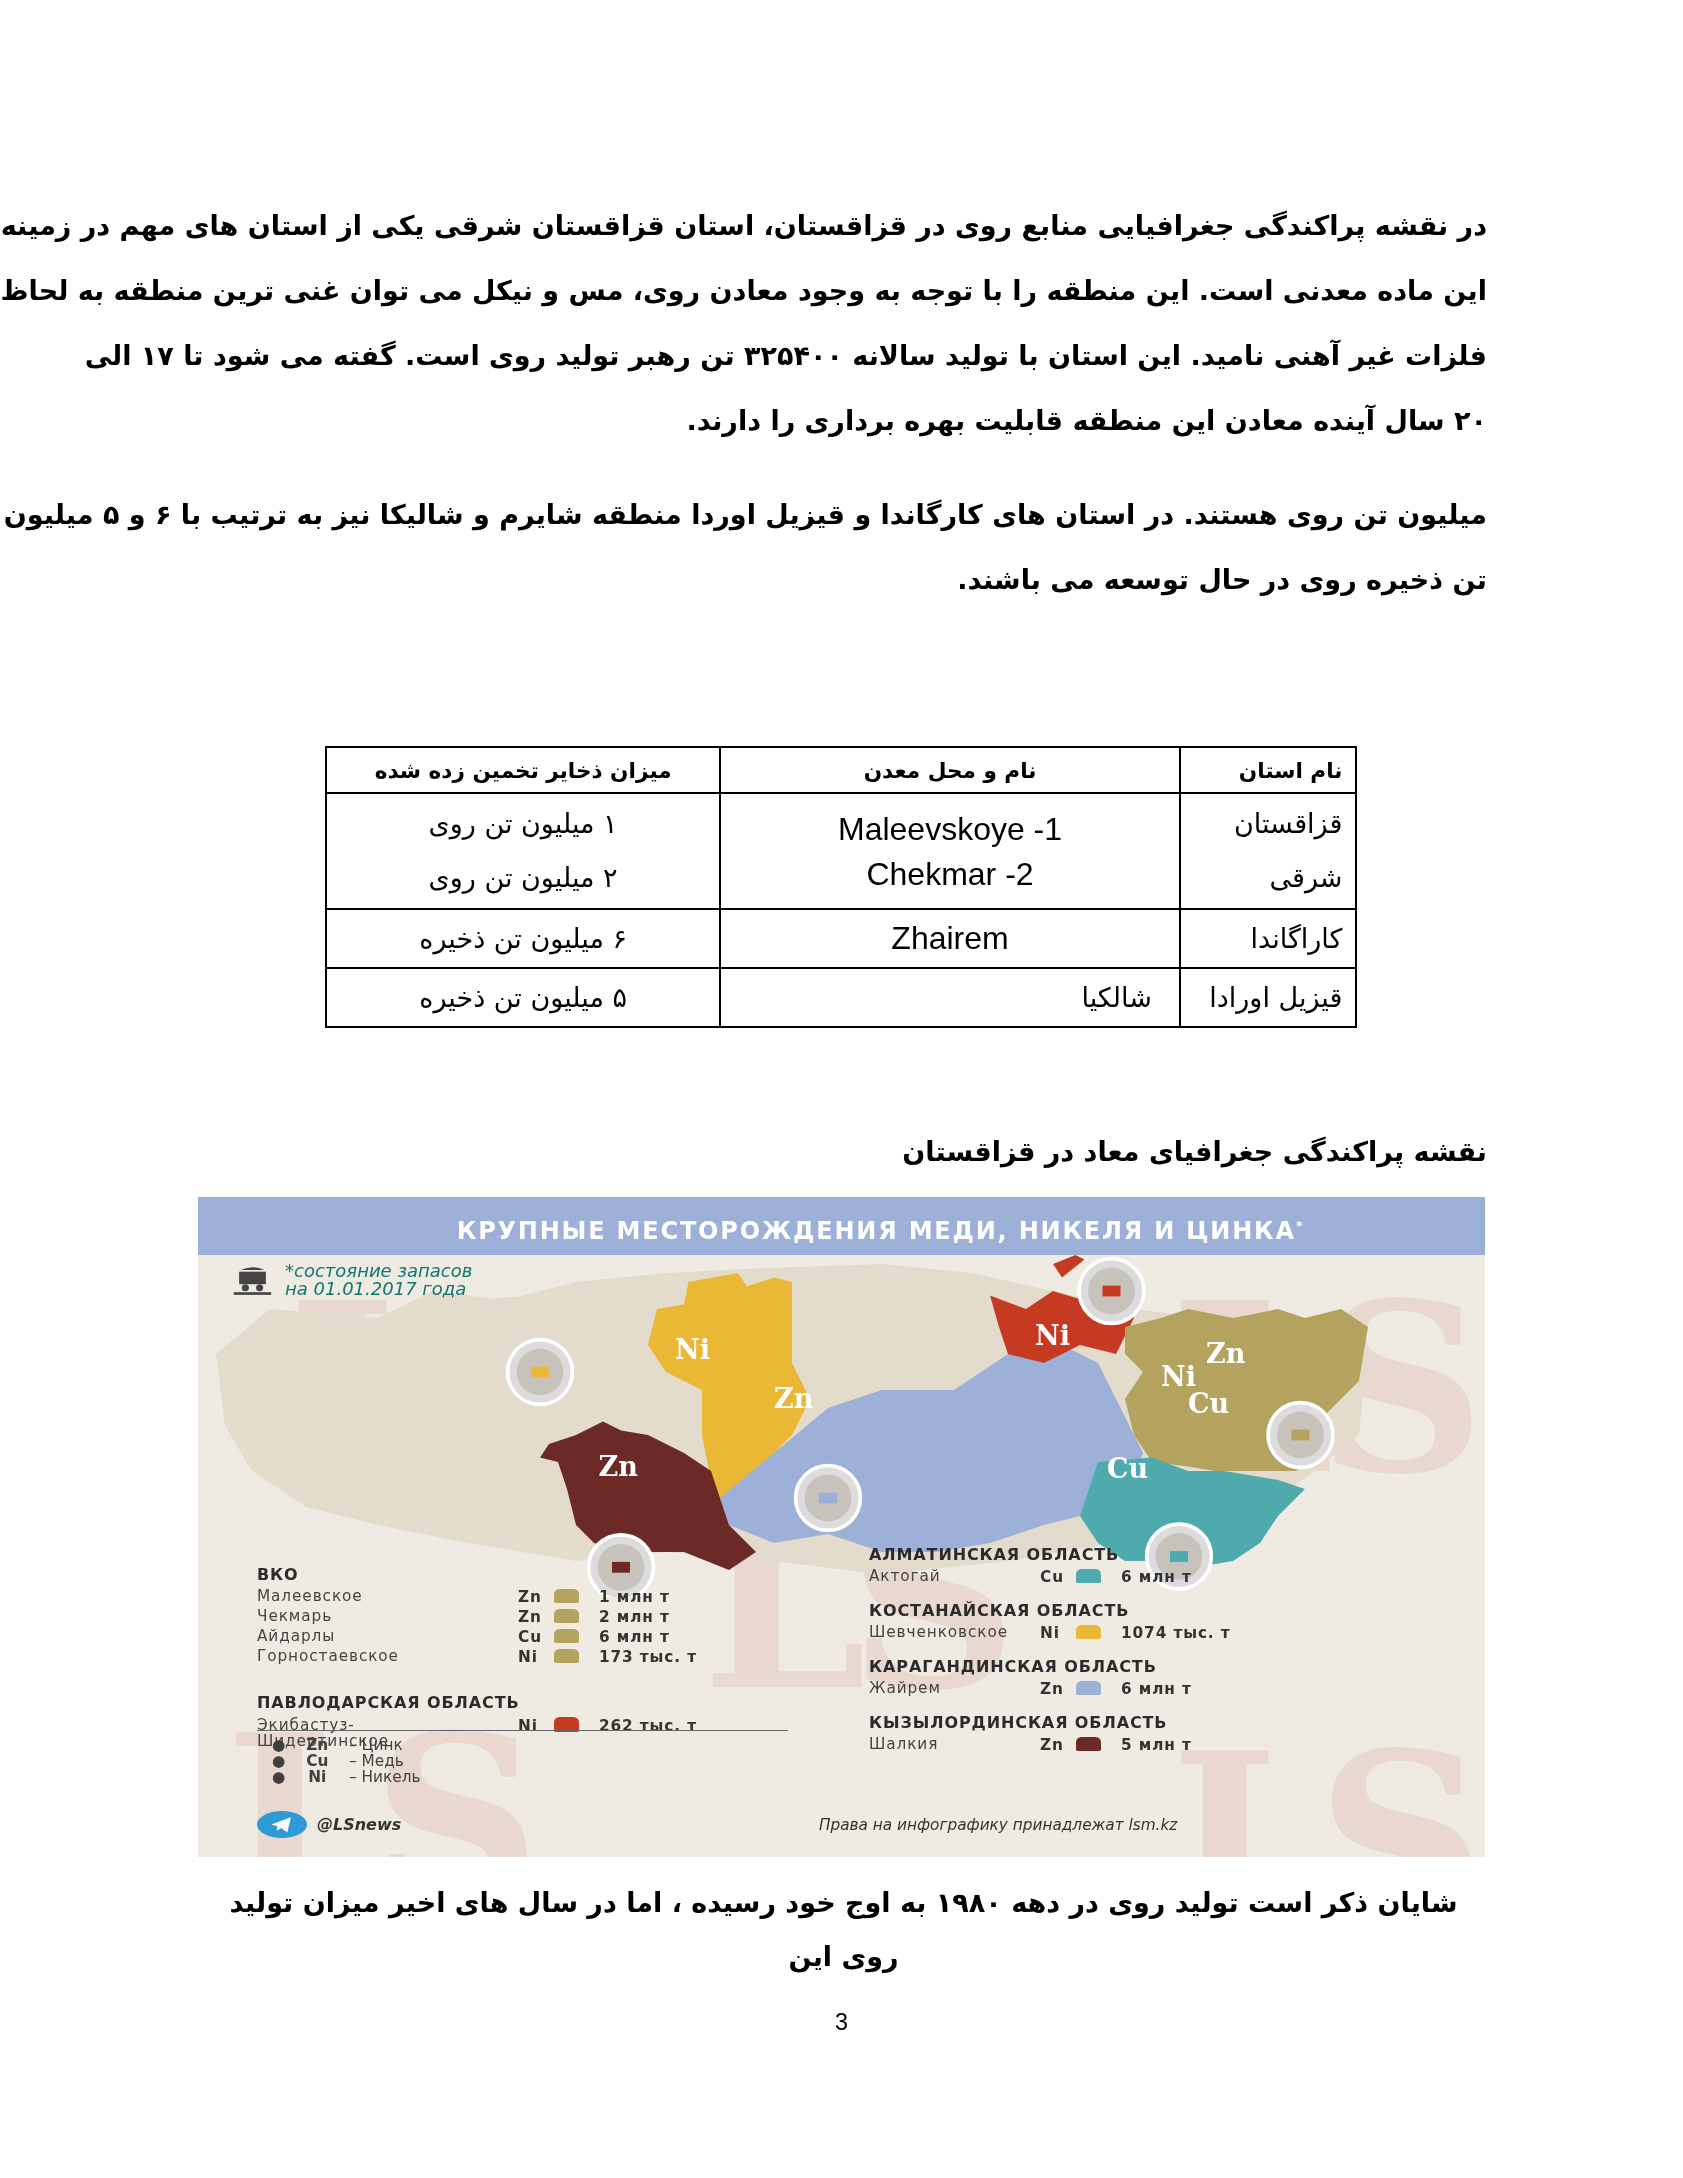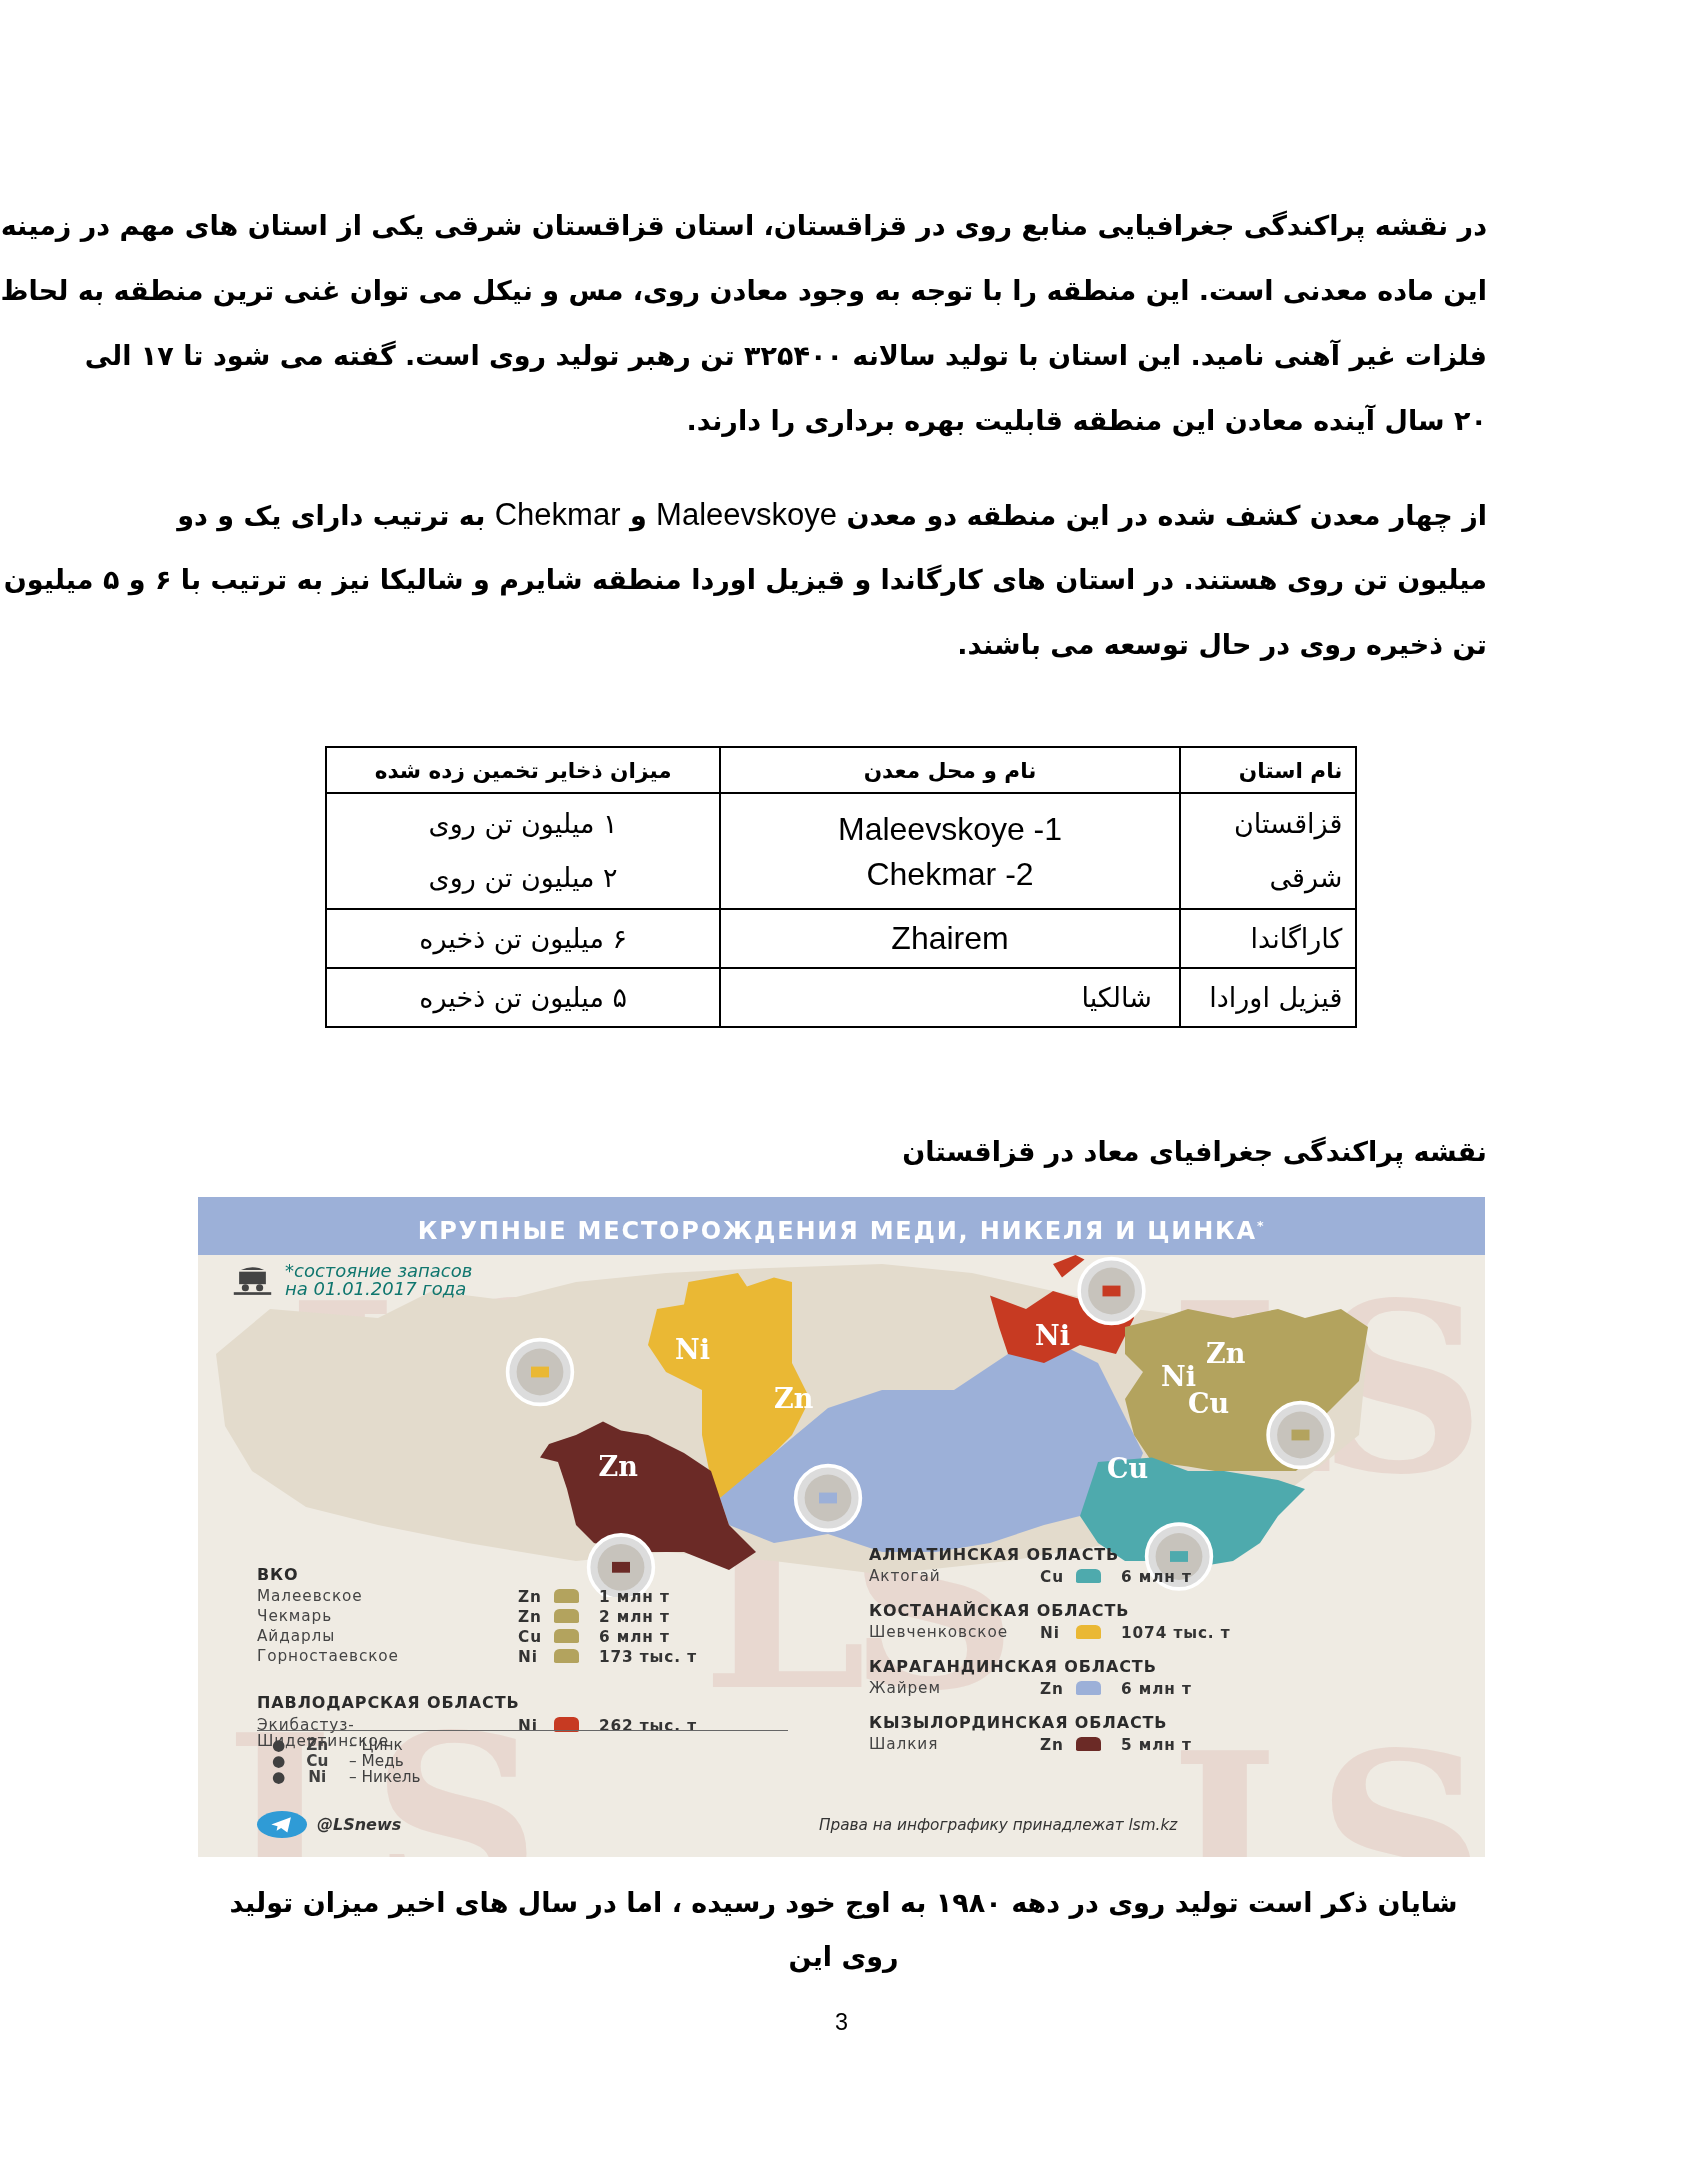--- a/index.html
+++ b/index.html
@@ -15,21 +15,21 @@
   table.mines td { font-family:"DejaVu Sans", sans-serif; font-size:27px; }
   table.mines td.prov { text-align:right; width:149px; }
   table.mines td.mine { width:418px; }
   table.mines td.mine.latin-cell { font-family:"Liberation Sans", sans-serif; font-size:32px; }
   table.mines td.mine.rtl-cell { text-align:center; }
   .cell-line { display:block; line-height:54px; }
 
   .caption { position:absolute; right:196px; top:1136px; direction:rtl; font-family:"DejaVu Sans", sans-serif; font-weight:bold; font-size:27px; }
 
   .info { position:absolute; left:198px; top:1197px; width:1287px; height:660px; background:#efebe3; overflow:hidden; }
-  .banner { position:absolute; left:0; top:0; width:100%; height:58px; background:#9cb0d8; color:#fff; font-family:"DejaVu Sans", sans-serif; font-weight:bold; font-size:24px; letter-spacing:1.8px; text-align:center; line-height:58px; }
+  .banner { position:absolute; left:0; top:0; width:100%; height:58px; background:#9cb0d8; color:#fff; font-family:"DejaVu Sans", sans-serif; font-weight:bold; font-size:24px; letter-spacing:1.8px; text-align:center; line-height:58px;padding-left:39px; }
   .banner sup { font-size:12.6px; }
   .note { position:absolute; left:38px; top:65px; font-family:"DejaVu Sans", sans-serif; font-style:italic; font-size:18px; line-height:18px; color:#0f766e; }
   .note .cart { position:absolute; left:-3.6px; top:3.6px; }
   .note span { display:block; padding-left:49px; }
   .watermark { position:absolute; font-family:"DejaVu Serif", serif; font-size:234px; color:rgba(210,150,140,0.22); font-weight:bold; letter-spacing:-18px; }
   svg.map { position:absolute; left:0; top:58px; }
   .region-label { font-family:"DejaVu Serif", serif; font-weight:bold; font-size:30px; fill:#fff; }
 
   .legend-col { position:absolute; font-family:"DejaVu Sans", sans-serif; color:#333; }
   .lg-head { font-weight:bold; font-size:16px; letter-spacing:0.9px; color:#2b2b2b; margin-top:12.6px; height:23.4px; }
@@ -53,27 +53,20 @@
 <body>
 
 <div class="para" style="top:193px;">
   <span class="line">در نقشه پراکندگی جغرافیایی منابع روی در قزاقستان، استان قزاقستان شرقی یکی از استان های مهم در زمینه</span>
   <span class="line">این ماده معدنی است. این منطقه را با توجه به وجود معادن روی، مس و نیکل می توان غنی ترین منطقه به لحاظ</span>
   <span class="line">فلزات غیر آهنی نامید. این استان با تولید سالانه ۳۲۵۴۰۰ تن رهبر تولید روی است. گفته می شود تا ۱۷ الی</span>
   <span class="line last">۲۰ سال آینده معادن این منطقه قابلیت بهره برداری را دارند.</span>
 </div>
 
 <div class="para" style="top:482px;">
-  <span class="line">
-    <span>از چهار معدن کشف شده در این منطقه دو معدن</span>
-    <span class="latin">Maleevskoye</span>
-    <span>و</span>
-    <span class="latin">Chekmar</span>
-    <span>به ترتیب دارای یک و دو</span>
-  </span>
   <span class="line">میلیون تن روی هستند. در استان های کارگاندا و قیزیل اوردا منطقه شایرم و شالیکا نیز به ترتیب با ۶ و ۵ میلیون</span>
   <span class="line last">تن ذخیره روی در حال توسعه می باشند.</span>
 </div>
 
 <table class="mines">
   <tbody>
       <tr>
     <th style="text-align:right;">نام استان</th>
     <th>نام و محل معدن</th>
     <th>میزان ذخایر تخمین زده شده</th>

